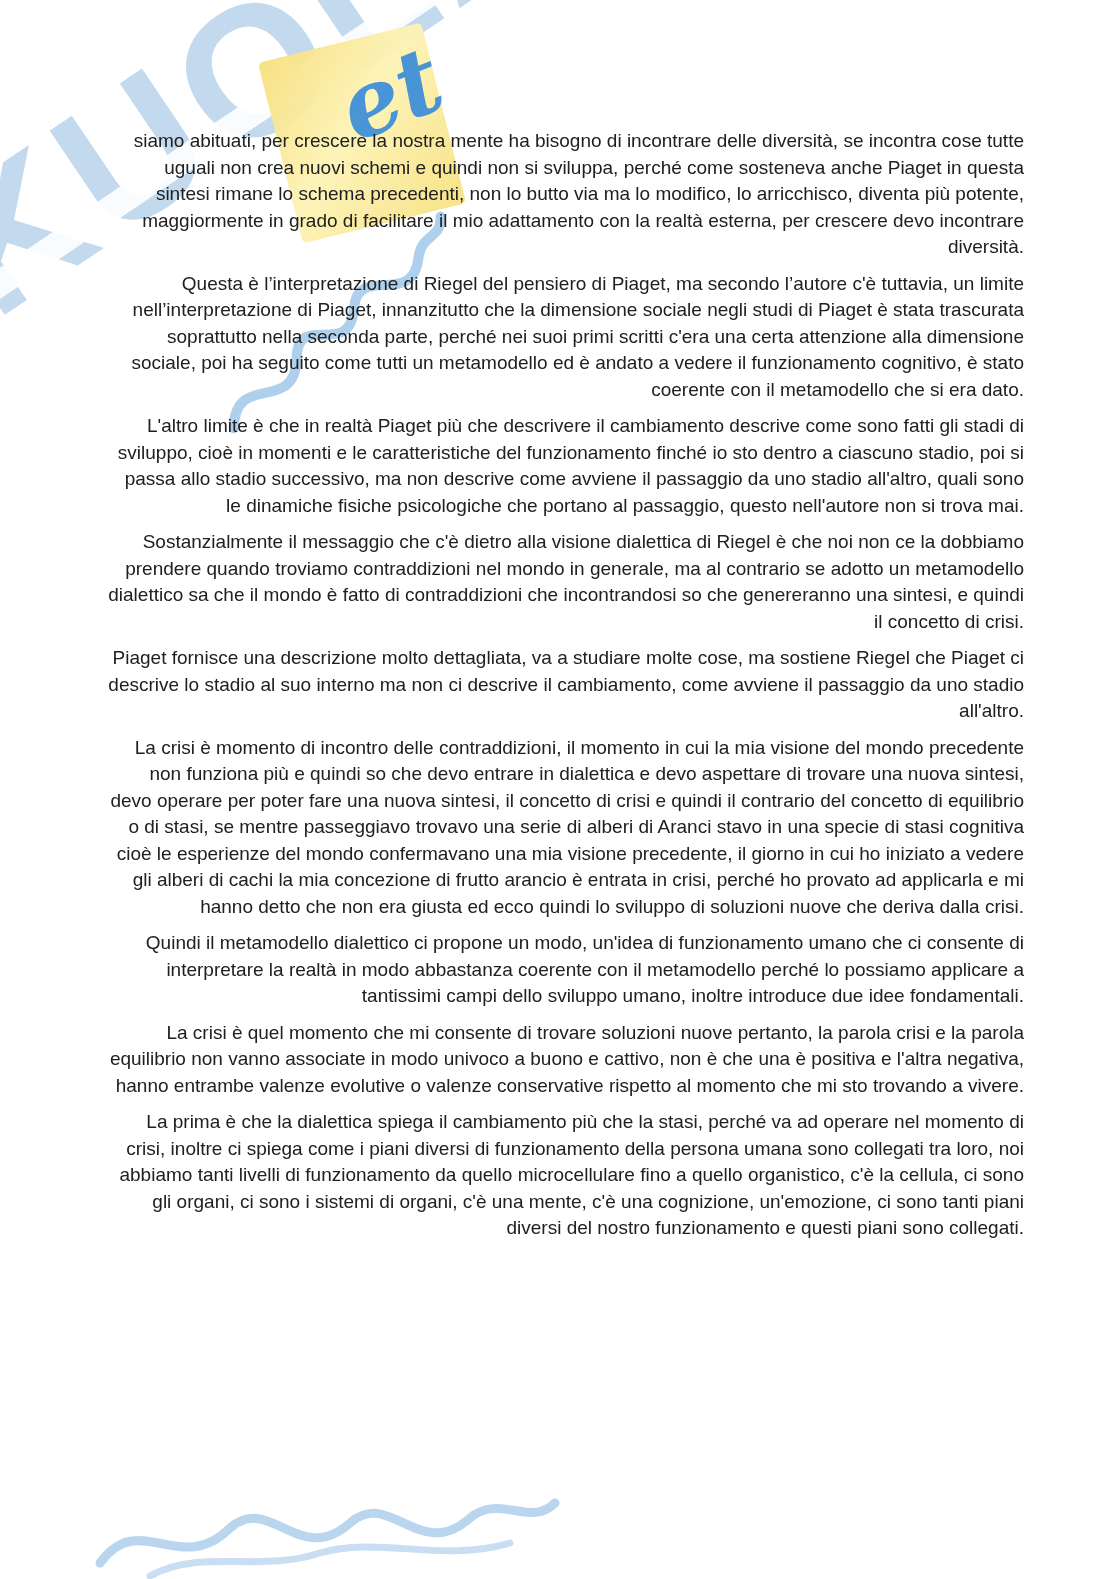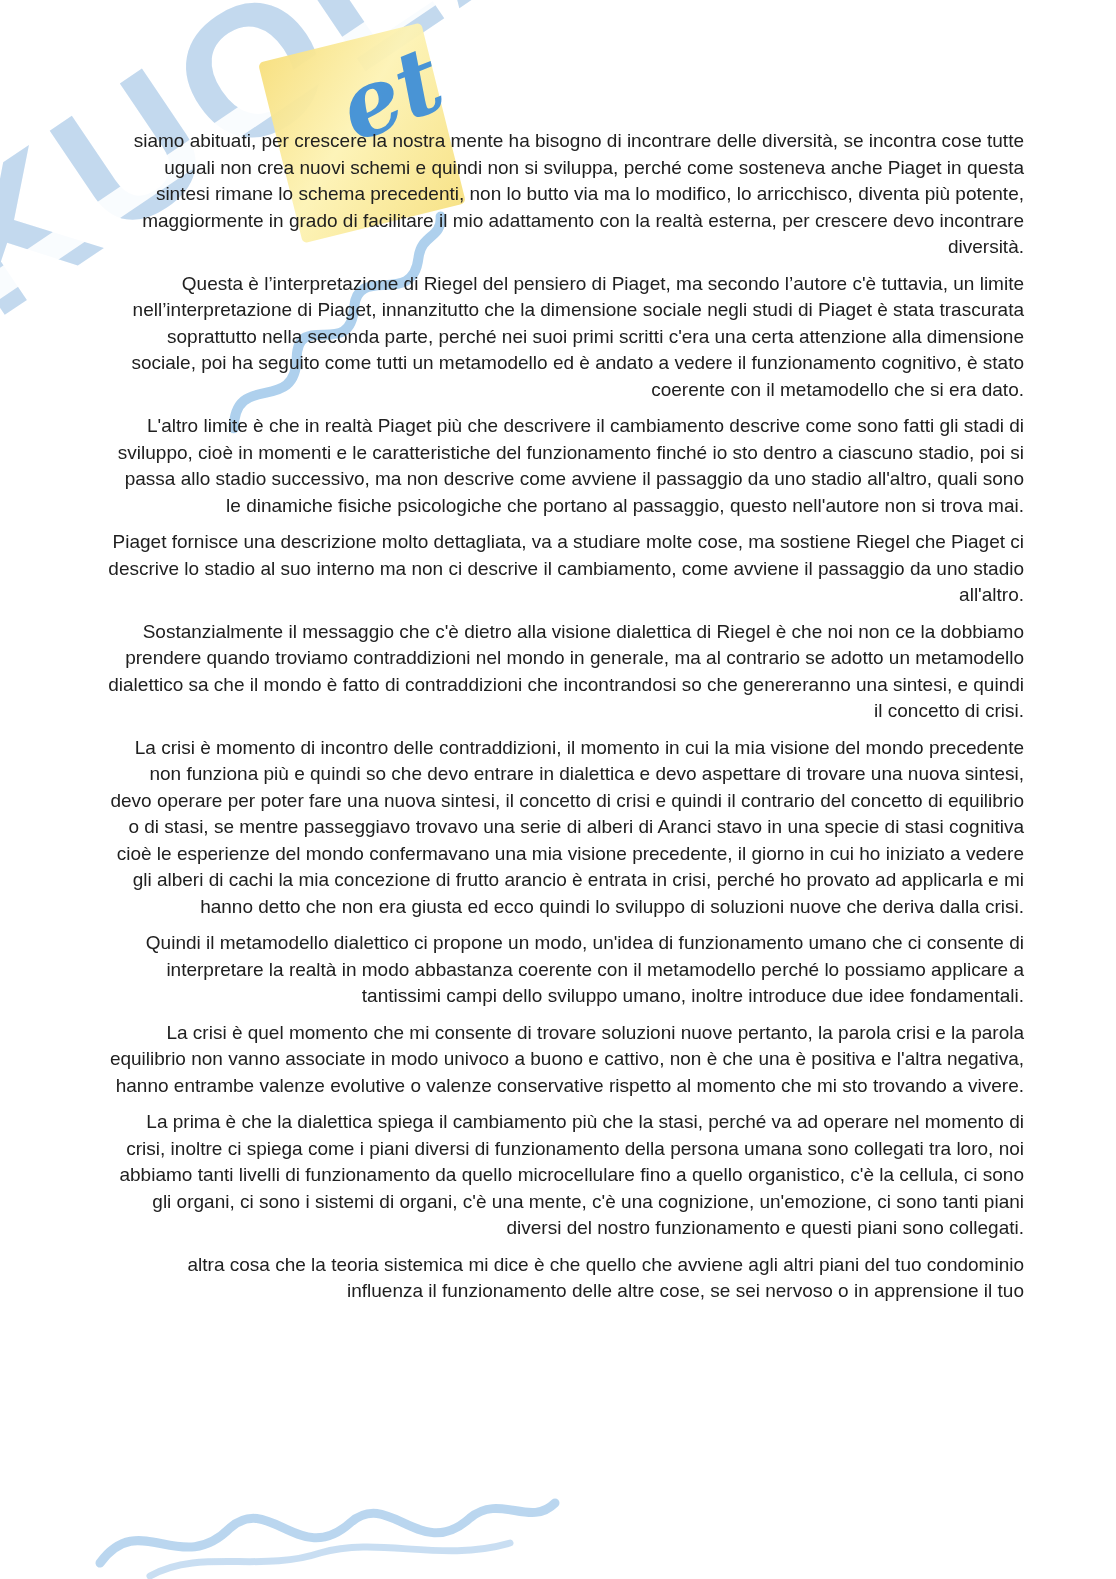--- a/index.html
+++ b/index.html
@@ -103,22 +103,21 @@
 
   <svg class="wm-bottom" width="470" height="111" viewBox="0 0 470 111" aria-hidden="true">
     <path d="M10,95 C50,40 90,110 140,60 C180,25 210,100 260,55 C300,20 330,95 380,50 C410,25 440,60 465,35" fill="none" stroke="#a9cdec" stroke-width="9" stroke-linecap="round"></path>
     <path d="M60,108 C110,80 170,105 230,85 C290,68 350,95 420,75" fill="none" stroke="#bcd7ef" stroke-width="7" stroke-linecap="round"></path>
   </svg>
 
   <main class="content" id="content">
       <p class="para">siamo abituati, per crescere la nostra mente ha bisogno di incontrare delle diversità, se incontra cose tutte uguali non crea nuovi schemi e quindi non si sviluppa, perché come sosteneva anche Piaget in questa sintesi rimane lo schema precedenti, non lo butto via ma lo modifico, lo arricchisco, diventa più potente, maggiormente in grado di facilitare il mio adattamento con la realtà esterna, per crescere devo incontrare diversità.</p>
       <p class="para">Questa è l’interpretazione di Riegel del pensiero di Piaget, ma secondo l’autore c'è tuttavia, un limite nell’interpretazione di Piaget, innanzitutto che la dimensione sociale negli studi di Piaget è stata trascurata soprattutto nella seconda parte, perché nei suoi primi scritti c'era una certa attenzione alla dimensione sociale, poi ha seguito come tutti un metamodello ed è andato a vedere il funzionamento cognitivo, è stato coerente con il metamodello che si era dato.</p>
       <p class="para">L'altro limite è che in realtà Piaget più che descrivere il cambiamento descrive come sono fatti gli stadi di sviluppo, cioè in momenti e le caratteristiche del funzionamento finché io sto dentro a ciascuno stadio, poi si passa allo stadio successivo, ma non descrive come avviene il passaggio da uno stadio all'altro, quali sono le dinamiche fisiche psicologiche che portano al passaggio, questo nell'autore non si trova mai.</p>
+      <p class="para">Sostanzialmente il messaggio che c'è dietro alla visione dialettica di Riegel è che noi non ce la dobbiamo prendere quando troviamo contraddizioni nel mondo in generale, ma al contrario se adotto un metamodello dialettico sa che il mondo è fatto di contraddizioni che incontrandosi so che genereranno una sintesi, e quindi il concetto di crisi.</p>
       <p class="para">Piaget fornisce una descrizione molto dettagliata, va a studiare molte cose, ma sostiene Riegel che Piaget ci descrive lo stadio al suo interno ma non ci descrive il cambiamento, come avviene il passaggio da uno stadio all'altro.</p>
-      <p class="para">Sostanzialmente il messaggio che c'è dietro alla visione dialettica di Riegel è che noi non ce la dobbiamo prendere quando troviamo contraddizioni nel mondo in generale, ma al contrario se adotto un metamodello dialettico sa che il mondo è fatto di contraddizioni che incontrandosi so che genereranno una sintesi, e quindi il concetto di crisi.</p>
       <p class="para">La crisi è momento di incontro delle contraddizioni, il momento in cui la mia visione del mondo precedente non funziona più e quindi so che devo entrare in dialettica e devo aspettare di trovare una nuova sintesi, devo operare per poter fare una nuova sintesi, il concetto di crisi e quindi il contrario del concetto di equilibrio o di stasi, se mentre passeggiavo trovavo una serie di alberi di Aranci stavo in una specie di stasi cognitiva cioè le esperienze del mondo confermavano una mia visione precedente, il giorno in cui ho iniziato a vedere gli alberi di cachi la mia concezione di frutto arancio è entrata in crisi, perché ho provato ad applicarla e mi hanno detto che non era giusta ed ecco quindi lo sviluppo di soluzioni nuove che deriva dalla crisi.</p>
       <p class="para">Quindi il metamodello dialettico ci propone un modo, un'idea di funzionamento umano che ci consente di interpretare la realtà in modo abbastanza coerente con il metamodello perché lo possiamo applicare a tantissimi campi dello sviluppo umano, inoltre introduce due idee fondamentali.</p>
       <p class="para">La crisi è quel momento che mi consente di trovare soluzioni nuove pertanto, la parola crisi e la parola equilibrio non vanno associate in modo univoco a buono e cattivo, non è che una è positiva e l'altra negativa, hanno entrambe valenze evolutive o valenze conservative rispetto al momento che mi sto trovando a vivere.</p>
       <p class="para">La prima è che la dialettica spiega il cambiamento più che la stasi, perché va ad operare nel momento di crisi, inoltre ci spiega come i piani diversi di funzionamento della persona umana sono collegati tra loro, noi abbiamo tanti livelli di funzionamento da quello microcellulare fino a quello organistico, c'è la cellula, ci sono gli organi, ci sono i sistemi di organi, c'è una mente, c'è una cognizione, un'emozione, ci sono tanti piani diversi del nostro funzionamento e questi piani sono collegati.</p>
-      <p class="para">altra cosa che la teoria sistemica mi dice è che quello che avviene agli altri piani del tuo condominio influenza il funzionamento delle altre cose, se sei nervoso o in apprensione il tuo</p>
     </main>
 
 </div>
 
 </body></html>

